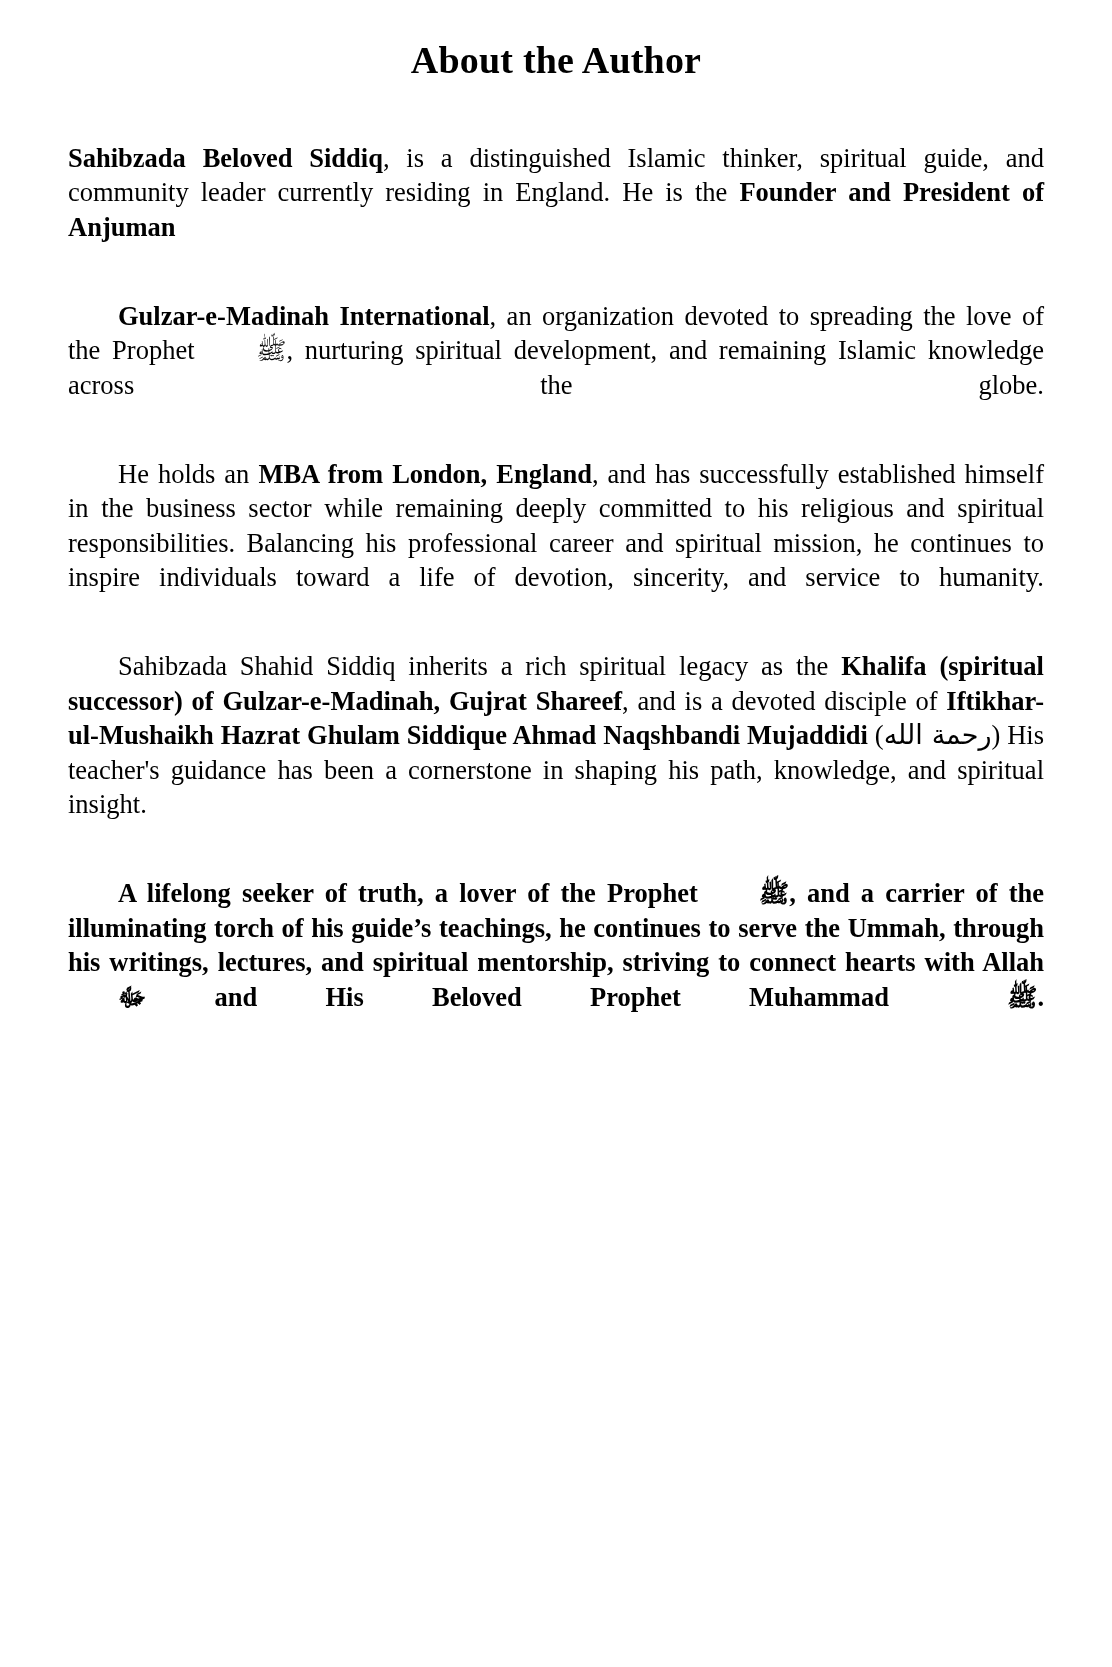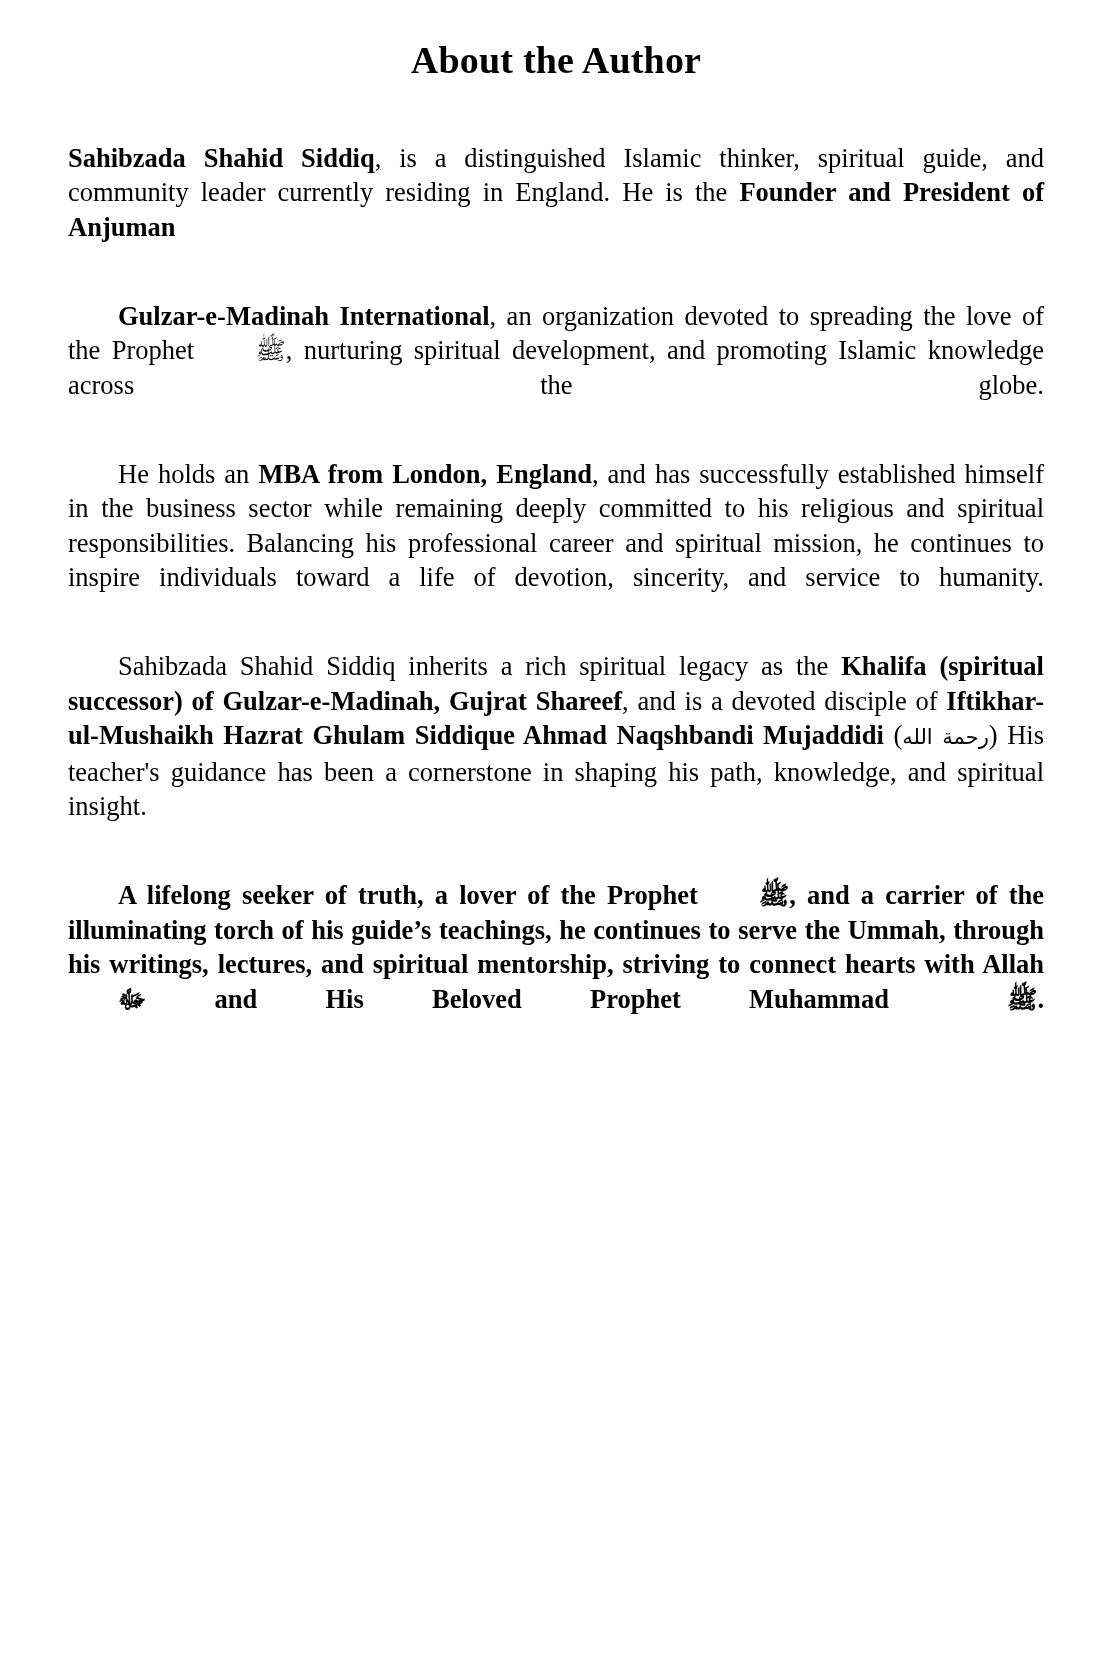--- a/index.html
+++ b/index.html
@@ -51,21 +51,21 @@
     margin-bottom: 0;
     font-weight: bold;
   }
   .b {
     font-weight: bold;
   }
   .arabic {
     font-family: "DejaVu Sans", sans-serif;
     direction: rtl;
     unicode-bidi: isolate;
-    font-size: 21px;
+    font-size: 27px;
   }
   .honorific {
     font-family: "DejaVu Sans", sans-serif;
     font-size: 25px;
     line-height: 1;
     display: inline-block;
     vertical-align: baseline;
   }
   
   p.para::after {
@@ -75,20 +75,20 @@
   }
 </style>
 </head>
 <body>
 
 <div class="page">
 
   <h1 class="page-title">About the Author</h1>
 
   <div class="body-block">
-      <p class="para no-indent"><span class="b">Sahibzada Shahid Siddiq</span><span>, is a distinguished Islamic thinker, spiritual guide, and community leader currently residing in England. He is the </span><span class="b">Founder and President of Anjuman</span></p>
-      <p class="para indent"><span class="b">Gulzar-e-Madinah International</span><span>, an organization devoted to spreading the love of the Prophet </span><span class="honorific">ﷺ</span><span>, nurturing spiritual development, and promoting Islamic knowledge across the globe.</span></p>
+      <p class="para no-indent"><span class="b">Sahibzada Beloved Siddiq</span><span>, is a distinguished Islamic thinker, spiritual guide, and community leader currently residing in England. He is the </span><span class="b">Founder and President of Anjuman</span></p>
+      <p class="para indent"><span class="b">Gulzar-e-Madinah International</span><span>, an organization devoted to spreading the love of the Prophet </span><span class="honorific">ﷺ</span><span>, nurturing spiritual development, and remaining Islamic knowledge across the globe.</span></p>
       <p class="para indent"><span>He holds an </span><span class="b">MBA from London, England</span><span>, and has successfully established himself in the business sector while remaining deeply committed to his religious and spiritual responsibilities. Balancing his professional career and spiritual mission, he continues to inspire individuals toward a life of devotion, sincerity, and service to humanity.</span></p>
       <p class="para indent"><span>Sahibzada Shahid Siddiq inherits a rich spiritual legacy as the </span><span class="b">Khalifa (spiritual successor) of Gulzar-e-Madinah, Gujrat Shareef</span><span>, and is a devoted disciple of </span><span class="b">Iftikhar-ul-Mushaikh Hazrat Ghulam Siddique Ahmad Naqshbandi Mujaddidi</span><span> (</span><span class="arabic">رحمة الله</span><span>) His teacher's guidance has been a cornerstone in shaping his path, knowledge, and spiritual insight.</span></p>
       <p class="para indent"><span>A lifelong seeker of truth, a lover of the Prophet </span><span class="honorific">ﷺ</span><span>, and a carrier of the illuminating torch of his guide’s teachings, he continues to serve the Ummah, through his writings, lectures, and spiritual mentorship, striving to connect hearts with Allah </span><span class="honorific">ﷻ</span><span> and His Beloved Prophet Muhammad </span><span class="honorific">ﷺ</span><span>.</span></p>
     </div>
 
 </div>
 
 </body></html>

